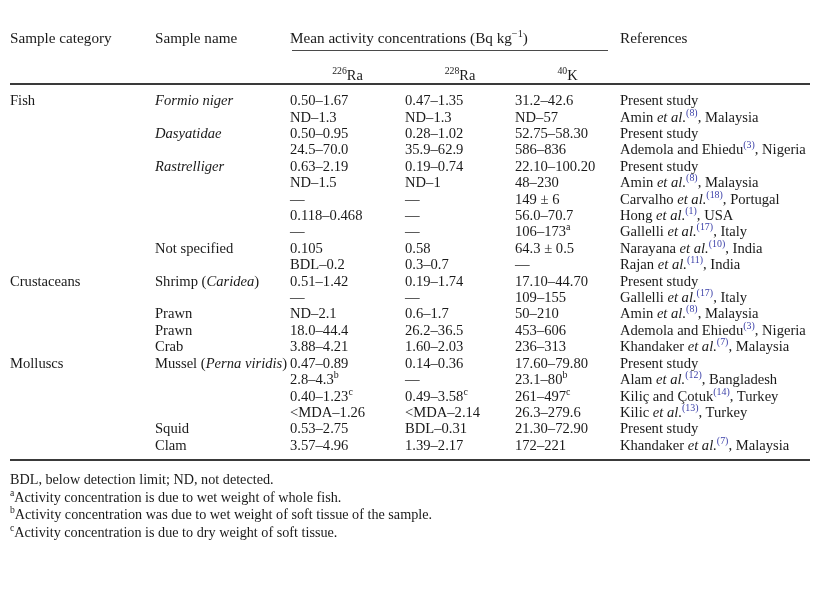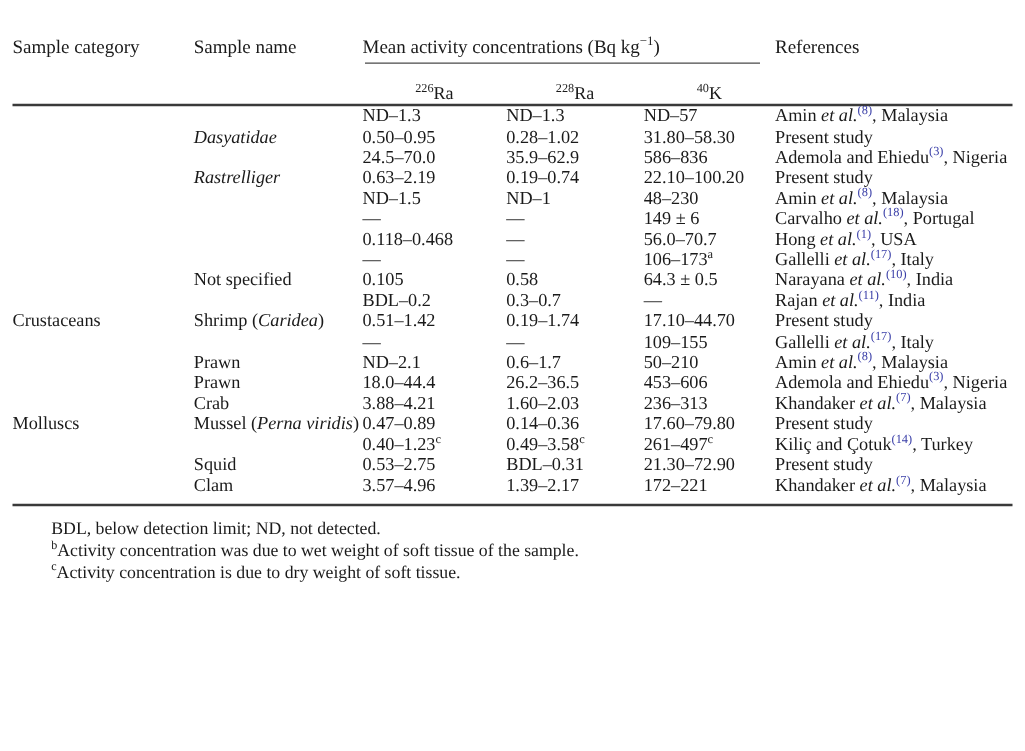--- a/index.html
+++ b/index.html
@@ -102,21 +102,21 @@
   }
   sup.refnum { color: #3a3fa8; }
   sup.fnote  { color: #1a1a1a; }
 
   
   .footnotes {
     padding-top: 10px;
     font-size: 14.2px;
     line-height: 17.6px;
   }
-  .footnotes div { white-space: nowrap; margin-left: 31px; }
+  .footnotes div { white-space: nowrap; }
 </style>
 </head>
 <body>
 
 <div id="table-figure">
 
   <div class="head-area">
     <table class="data">
       <colgroup>
         <col class="col-cat">
@@ -160,34 +160,42 @@
   <table class="data">
     <colgroup>
       <col class="col-cat">
         <col class="col-name">
         <col class="col-ra226">
       <col class="col-ra228">
         <col class="col-k40">
         <col class="col-ref">
     </colgroup>
     <tbody id="rows-body">
+        <tr class="first-body">
+          <td>Fish</td>
+          <td><span class="sci">Formio niger</span></td>
+          <td><span>0.50–1.67</span></td>
+          <td><span>0.47–1.35</span></td>
+          <td><span>31.2–42.6</span></td>
+          <td><span>Present study</span></td>
+        </tr>
         <tr>
           <td></td>
           <td></td>
           <td><span>ND–1.3</span></td>
           <td><span>ND–1.3</span></td>
           <td><span>ND–57</span></td>
           <td><span>Amin </span><span class="sci">et al.</span><sup class="refnum">(8)</sup><span>, Malaysia</span></td>
         </tr>
         <tr>
           <td></td>
           <td><span class="sci">Dasyatidae</span></td>
           <td><span>0.50–0.95</span></td>
           <td><span>0.28–1.02</span></td>
-          <td><span>31.80–58.30</span></td>
+          <td><span>52.75–58.30</span></td>
           <td><span>Present study</span></td>
         </tr>
         <tr>
           <td></td>
           <td></td>
           <td><span>24.5–70.0</span></td>
           <td><span>35.9–62.9</span></td>
           <td><span>586–836</span></td>
           <td><span>Ademola and Ehiedu</span><sup class="refnum">(3)</sup><span>, Nigeria</span></td>
         </tr>
@@ -291,24 +299,40 @@
           <td>Molluscs</td>
           <td><span>Mussel (</span><span class="sci">Perna viridis</span><span>)</span></td>
           <td><span>0.47–0.89</span></td>
           <td><span>0.14–0.36</span></td>
           <td><span>17.60–79.80</span></td>
           <td><span>Present study</span></td>
         </tr>
         <tr>
           <td></td>
           <td></td>
+          <td><span>2.8–4.3</span><sup class="fnote">b</sup></td>
+          <td><span>—</span></td>
+          <td><span>23.1–80</span><sup class="fnote">b</sup></td>
+          <td><span>Alam </span><span class="sci">et al.</span><sup class="refnum">(12)</sup><span>, Bangladesh</span></td>
+        </tr>
+        <tr>
+          <td></td>
+          <td></td>
           <td><span>0.40–1.23</span><sup class="fnote">c</sup></td>
           <td><span>0.49–3.58</span><sup class="fnote">c</sup></td>
           <td><span>261–497</span><sup class="fnote">c</sup></td>
           <td><span>Kiliç and Çotuk</span><sup class="refnum">(14)</sup><span>, Turkey</span></td>
+        </tr>
+        <tr>
+          <td></td>
+          <td></td>
+          <td><span>&lt;MDA–1.26</span></td>
+          <td><span>&lt;MDA–2.14</span></td>
+          <td><span>26.3–279.6</span></td>
+          <td><span>Kilic </span><span class="sci">et al.</span><sup class="refnum">(13)</sup><span>, Turkey</span></td>
         </tr>
         <tr>
           <td></td>
           <td><span class="roman">Squid</span></td>
           <td><span>0.53–2.75</span></td>
           <td><span>BDL–0.31</span></td>
           <td><span>21.30–72.90</span></td>
           <td><span>Present study</span></td>
         </tr>
         <tr class="last-body">
@@ -319,17 +343,18 @@
           <td><span>172–221</span></td>
           <td><span>Khandaker </span><span class="sci">et al.</span><sup class="refnum">(7)</sup><span>, Malaysia</span></td>
         </tr>
       </tbody>
   </table>
 
   <hr class="rule rule-bottom">
 
   <div class="footnotes">
     <div>BDL, below detection limit; ND, not detected.</div>
+    <div><sup class="fnote">a</sup><span>Activity concentration is due to wet weight of whole fish.</span></div>
     <div><sup class="fnote">b</sup><span>Activity concentration was due to wet weight of soft tissue of the sample.</span></div>
     <div><sup class="fnote">c</sup><span>Activity concentration is due to dry weight of soft tissue.</span></div>
   </div>
 
 </div>
 
 </body></html>

